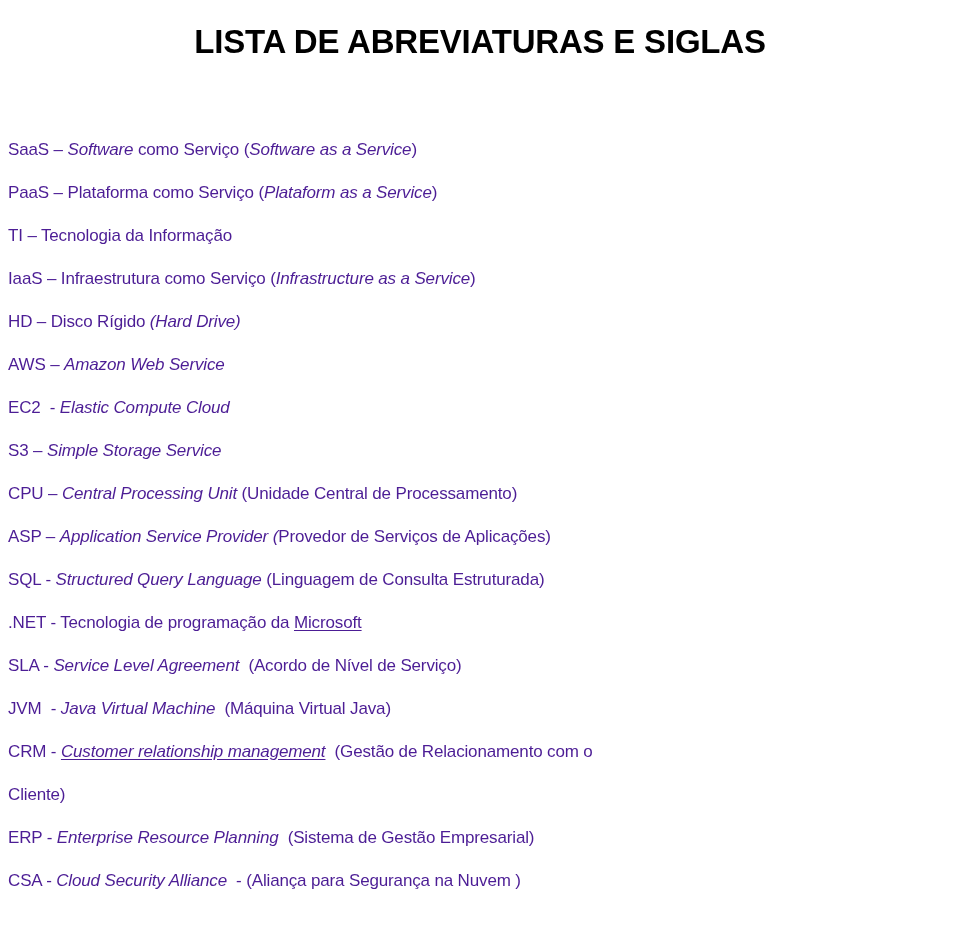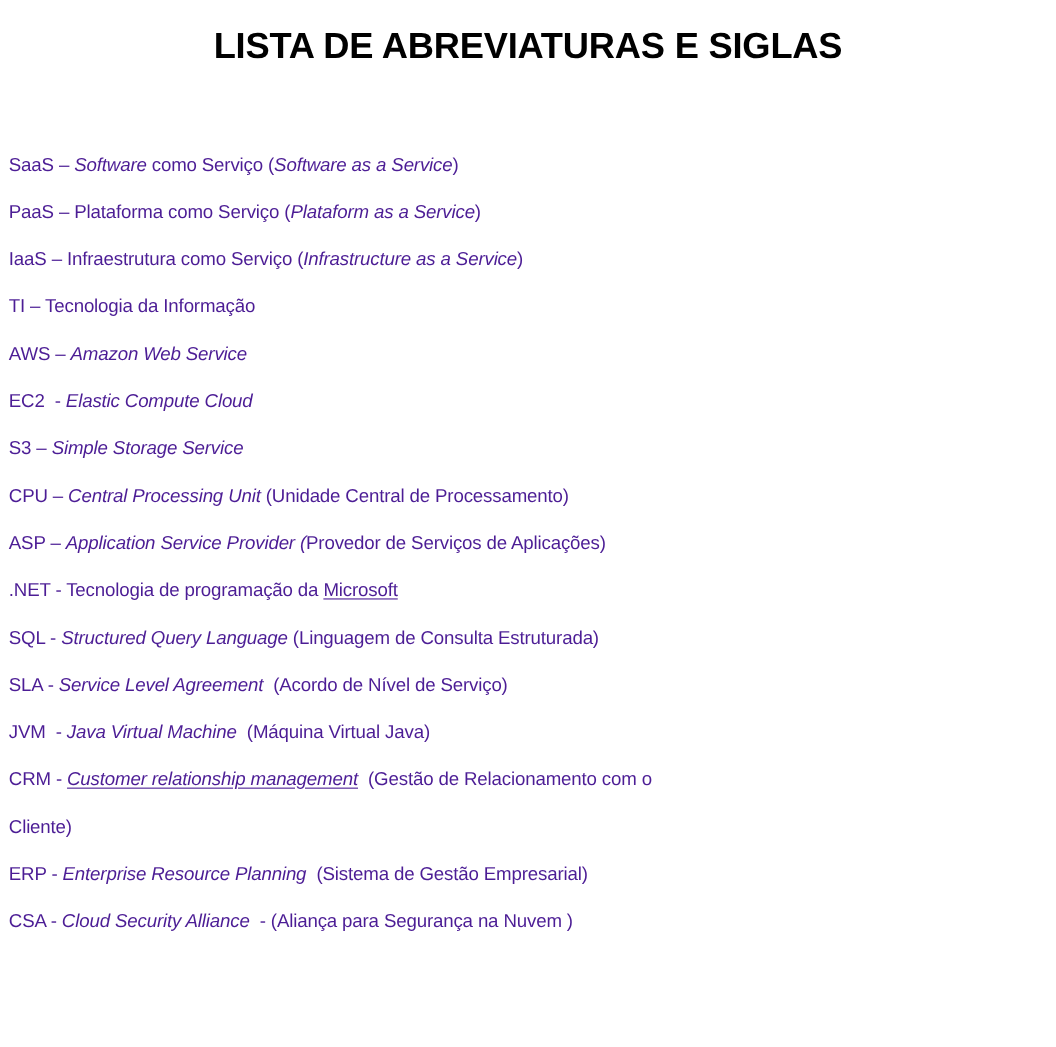--- a/index.html
+++ b/index.html
@@ -64,29 +64,30 @@
 </head>
 <body>
 
 <div id="page">
 
   <h1 class="doc-title">LISTA DE ABREVIATURAS E SIGLAS</h1>
 
   <div class="abbr-list">
       <div class="abbr-line"><span class="seg">SaaS – </span><span class="seg italic">Software</span><span class="seg"> como Serviço (</span><span class="seg italic">Software as a Service</span><span class="seg">)</span></div>
       <div class="abbr-line"><span class="seg">PaaS – Plataforma como Serviço (</span><span class="seg italic">Plataform as a Service</span><span class="seg">)</span></div>
+      <div class="abbr-line"><span class="seg">TI – Tecnologia da Informação</span></div>
       <div class="abbr-line"><span class="seg">IaaS – Infraestrutura como Serviço (</span><span class="seg italic">Infrastructure as a Service</span><span class="seg">)</span></div>
-      <div class="abbr-line"><span class="seg">TI – Tecnologia da Informação</span></div>
+      <div class="abbr-line"><span class="seg">HD – Disco Rígido </span><span class="seg italic">(Hard Drive)</span></div>
       <div class="abbr-line"><span class="seg">AWS – </span><span class="seg italic">Amazon Web Service</span></div>
       <div class="abbr-line"><span class="seg">EC2  - </span><span class="seg italic">Elastic Compute Cloud</span></div>
       <div class="abbr-line"><span class="seg">S3 – </span><span class="seg italic">Simple Storage Service</span></div>
       <div class="abbr-line"><span class="seg">CPU – </span><span class="seg italic">Central Processing Unit</span><span class="seg"> (Unidade Central de Processamento)</span></div>
       <div class="abbr-line"><span class="seg">ASP – </span><span class="seg italic">Application Service Provider (</span><span class="seg">Provedor de Serviços de Aplicações)</span></div>
+      <div class="abbr-line"><span class="seg">SQL - </span><span class="seg italic">Structured Query Language</span><span class="seg"> (Linguagem de Consulta Estruturada)</span></div>
       <div class="abbr-line"><span class="seg">.NET - Tecnologia de programação da </span><span class="seg underline">Microsoft</span></div>
-      <div class="abbr-line"><span class="seg">SQL - </span><span class="seg italic">Structured Query Language</span><span class="seg"> (Linguagem de Consulta Estruturada)</span></div>
       <div class="abbr-line"><span class="seg">SLA - </span><span class="seg italic">Service Level Agreement</span><span class="seg">  (Acordo de Nível de Serviço)</span></div>
       <div class="abbr-line"><span class="seg">JVM  - </span><span class="seg italic">Java Virtual Machine</span><span class="seg">  (Máquina Virtual Java)</span></div>
       <div class="abbr-line"><span class="seg">CRM - </span><span class="seg italic underline">Customer relationship management</span><span class="seg">  (Gestão de Relacionamento com o</span></div>
       <div class="abbr-line"><span class="seg">Cliente)</span></div>
       <div class="abbr-line"><span class="seg">ERP - </span><span class="seg italic">Enterprise Resource Planning</span><span class="seg">  (Sistema de Gestão Empresarial)</span></div>
       <div class="abbr-line"><span class="seg">CSA - </span><span class="seg italic">Cloud Security Alliance</span><span class="seg">  - (Aliança para Segurança na Nuvem )</span></div>
     </div>
 
 </div>
 

